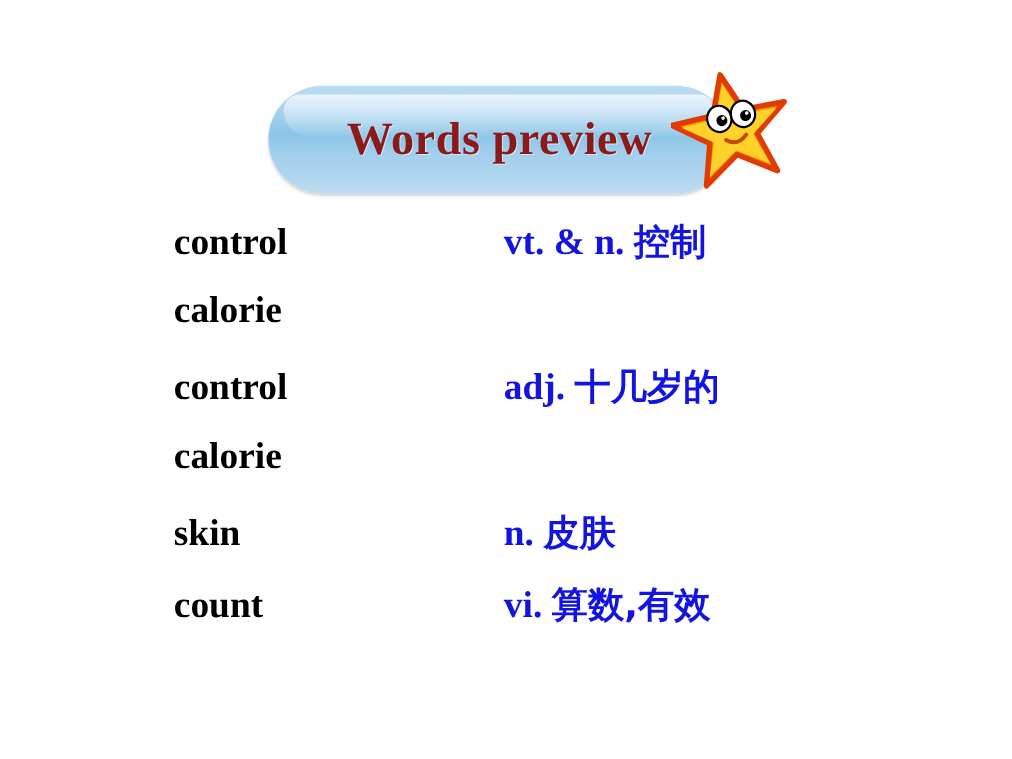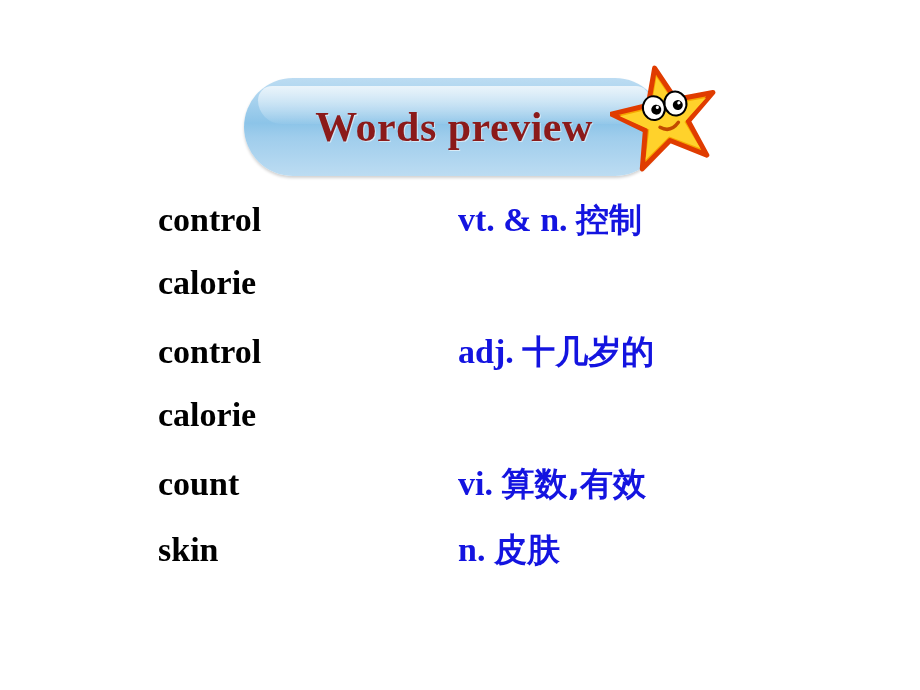--- a/index.html
+++ b/index.html
@@ -153,28 +153,28 @@
       <span>adj.</span>
       <span class="cn">十几岁的</span>
     </div>
   </div>
 
   <div class="word-row">
     <div class="word-en">calorie</div>
   </div>
 
   <div class="word-row">
+    <div class="word-en">skin</div>
+    <div class="word-def">
+      <span>n.</span>
+      <span class="cn">皮肤</span>
+    </div>
+  </div>
+
+  <div class="word-row">
     <div class="word-en">count</div>
     <div class="word-def">
       <span>vi.</span>
       <span class="cn">算数,有效</span>
     </div>
   </div>
 
-  <div class="word-row">
-    <div class="word-en">skin</div>
-    <div class="word-def">
-      <span>n.</span>
-      <span class="cn">皮肤</span>
-    </div>
-  </div>
-
 </div>
 
 </body></html>

